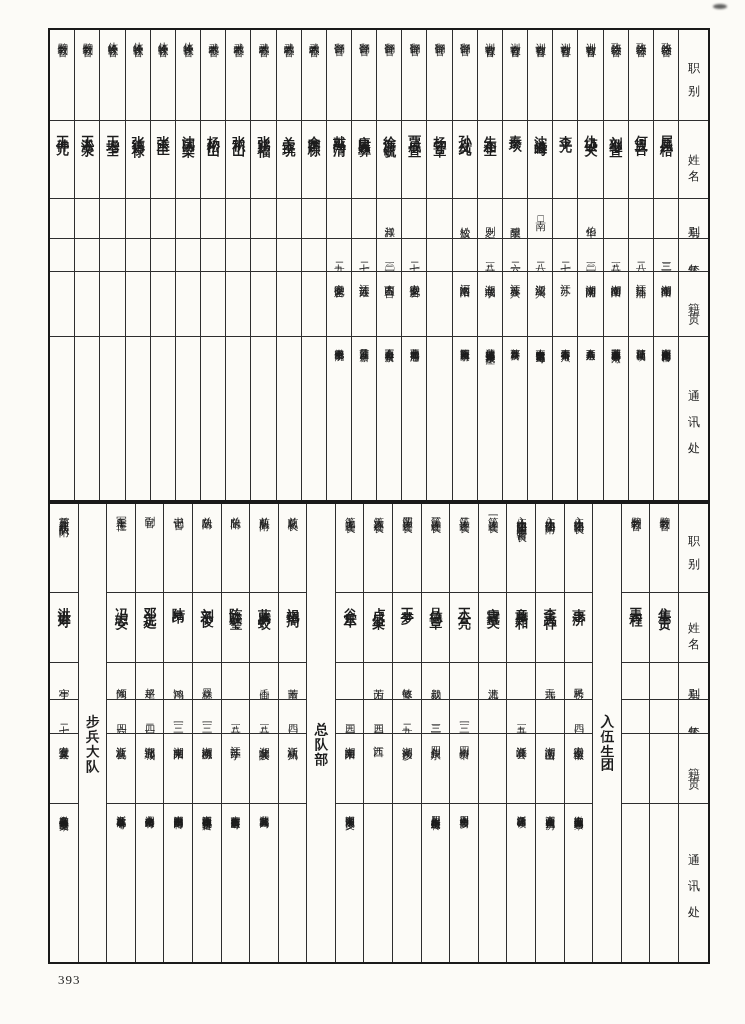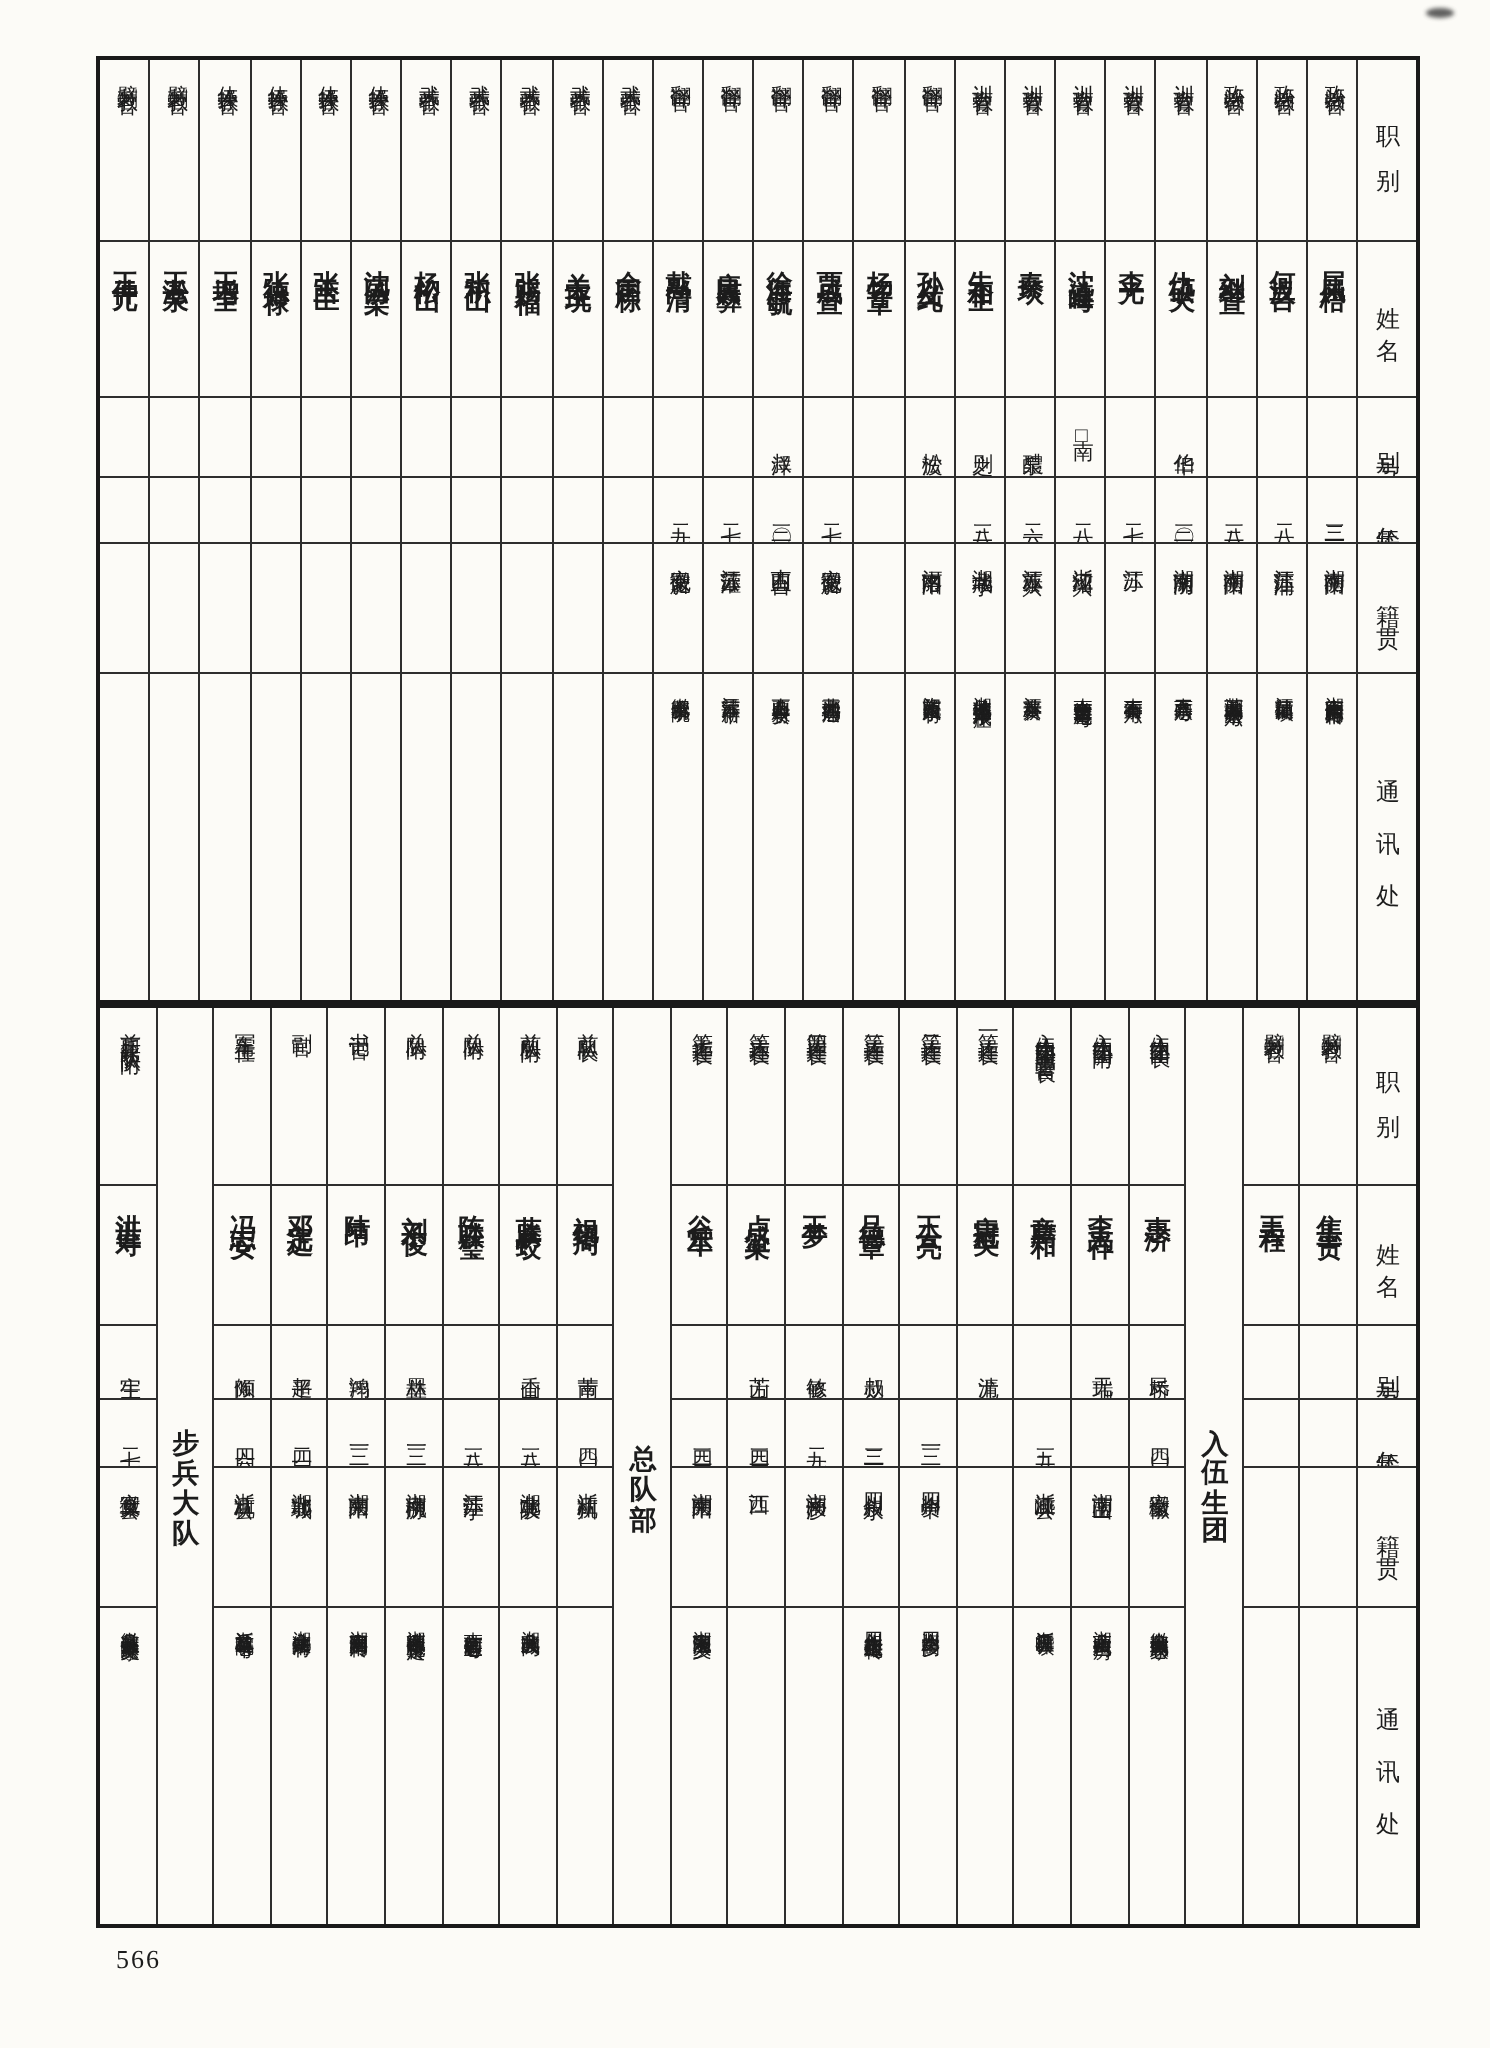--- a/index.html
+++ b/index.html
@@ -1006,14 +1006,14 @@
         </div>
         <div class="cell r-native">
           <span class="vtext val v-native">安徽巢县</span>
         </div>
         <div class="cell r-address">
           <span class="vtext val v-address">安徽巢县长源镇交洪家疃</span>
         </div>
       </div>
     </div>
 
-  <div class="page-number">566</div>
+  <div class="page-number">393</div>
 </div>
 
 </body></html>

